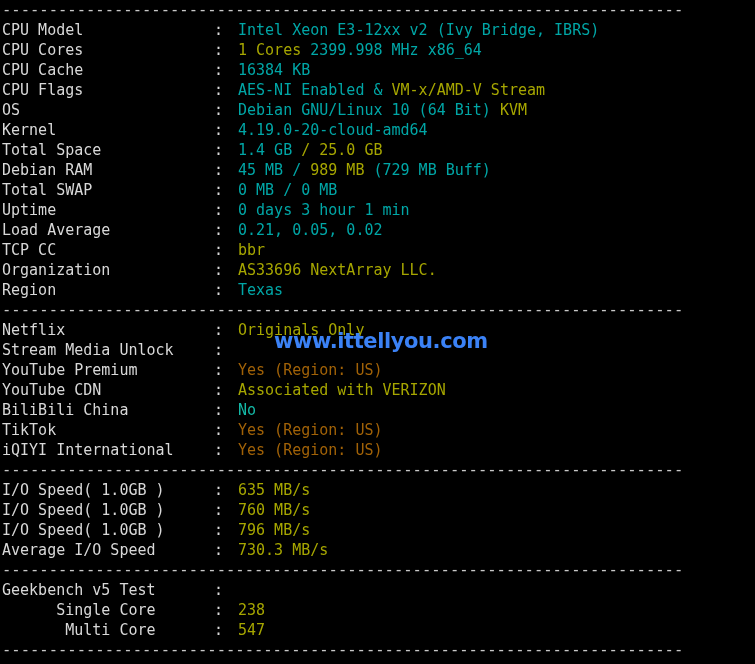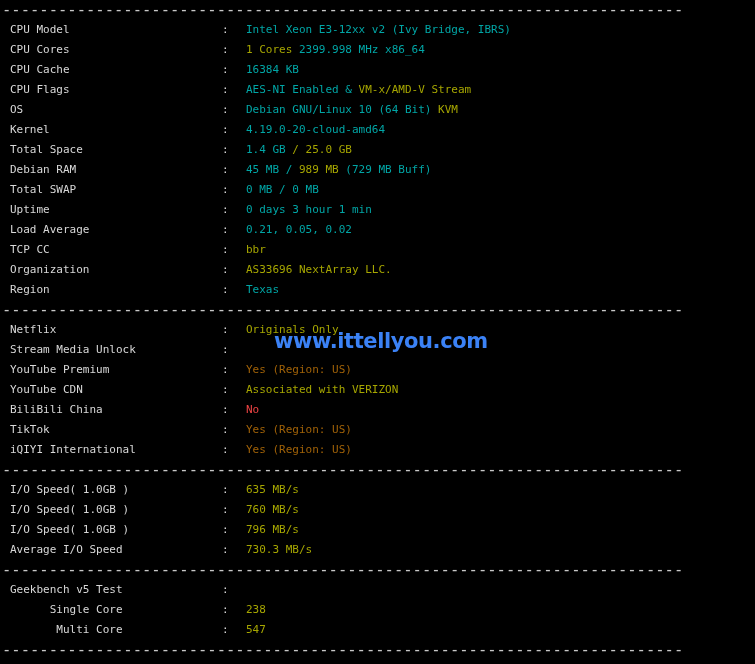--- a/index.html
+++ b/index.html
@@ -33,23 +33,23 @@
     white-space: pre;
     overflow: hidden;
     padding-left: 2px;
     box-sizing: border-box;
   }
 
   .row {
     display: block;
     height: 20px;
     line-height: 20px;
-    font-size: 11px;
+    font-size: 15px;
     white-space: pre;
-    padding-left: 10px;
+    padding-left: 2px;
     box-sizing: border-box;
   }
 
   .label {
     color: #d8d8d8;
     display: inline-block;
     width: 212px;
     white-space: pre;
   }
   .colon {
@@ -59,21 +59,21 @@
     white-space: pre;
   }
   .value {
     white-space: pre;
   }
 
   
   .c-cyan   { color: #00a6a6; }
   .c-yellow { color: #a6a600; }
   .c-green  { color: #a16207; }
-  .c-red    { color: #ef4444; }
+  .c-red    { color: #14b8a6; }
 
   
   #watermark {
     position: absolute;
     left: 274px;
     top: 330px;
     font-family: "DejaVu Sans", "Liberation Sans", sans-serif;
     font-weight: bold;
     font-size: 21px;
     line-height: 23px;

